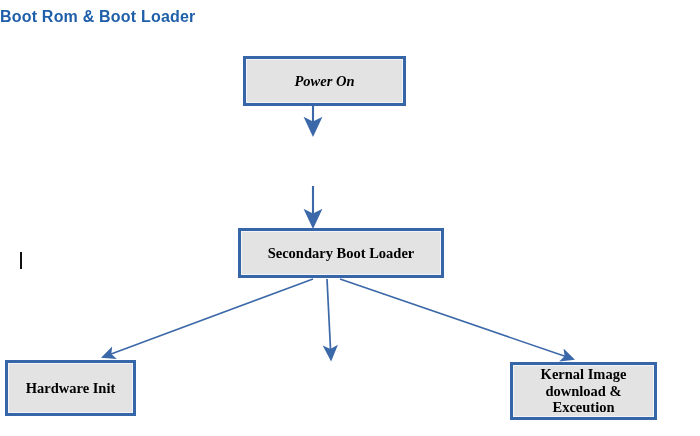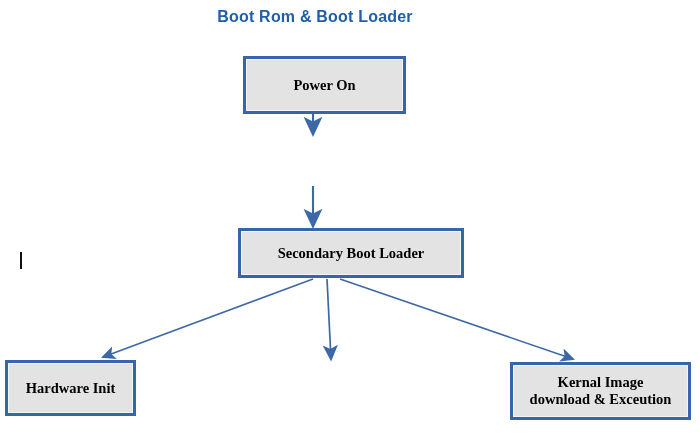--- a/index.html
+++ b/index.html
@@ -16,21 +16,20 @@
     width: 700px;
     height: 436px;
     background: #ffffff;
     overflow: hidden;
   }
   #diagram-title {
     position: absolute;
     left: 0;
     top: 8px;
     width: 630px;
-    text-align: center;
     font-family: "Liberation Sans", "DejaVu Sans", sans-serif;
     font-size: 16px;
     font-weight: bold;
     color: #1f5fa9;
     letter-spacing: 0.2px;
     white-space: nowrap;
   }
   .node {
     position: absolute;
     box-sizing: border-box;
@@ -45,26 +44,26 @@
     font-weight: bold;
     font-size: 14.5px;
     line-height: 1.15;
     z-index: 3;
   }
   .node .label {
     display: block;
     padding: 0 4px;
     white-space: pre-line;
   }
-  #node-power-on      { left: 243px; top: 56px;  width: 163px; height: 58px; }
+  #node-power-on      { left: 243px; top: 56px;  width: 163px; height: 50px; font-style: italic; }
   #node-primary-bl    { left: 240px; top: 136px; width: 177px; height: 50px; }
-  #node-secondary-bl  { left: 238px; top: 228px; width: 226px; height: 50px; }
+  #node-secondary-bl  { left: 238px; top: 228px; width: 206px; height: 50px; }
   #node-hardware-init { left: 5px;   top: 360px; width: 131px; height: 56px; }
   #node-modem-image   { left: 265px; top: 362px; width: 139px; height: 57px; }
-  #node-kernal-image  { left: 510px; top: 362px; width: 181px; height: 58px; font-family: Liberation Serif, serif; }
+  #node-kernal-image  { left: 510px; top: 362px; width: 147px; height: 58px; font-family: Liberation Serif, serif; }
 
   #edges {
     position: absolute;
     left: 0;
     top: 0;
     width: 700px;
     height: 436px;
     z-index: 1;
   }
   #caret-artifact {

